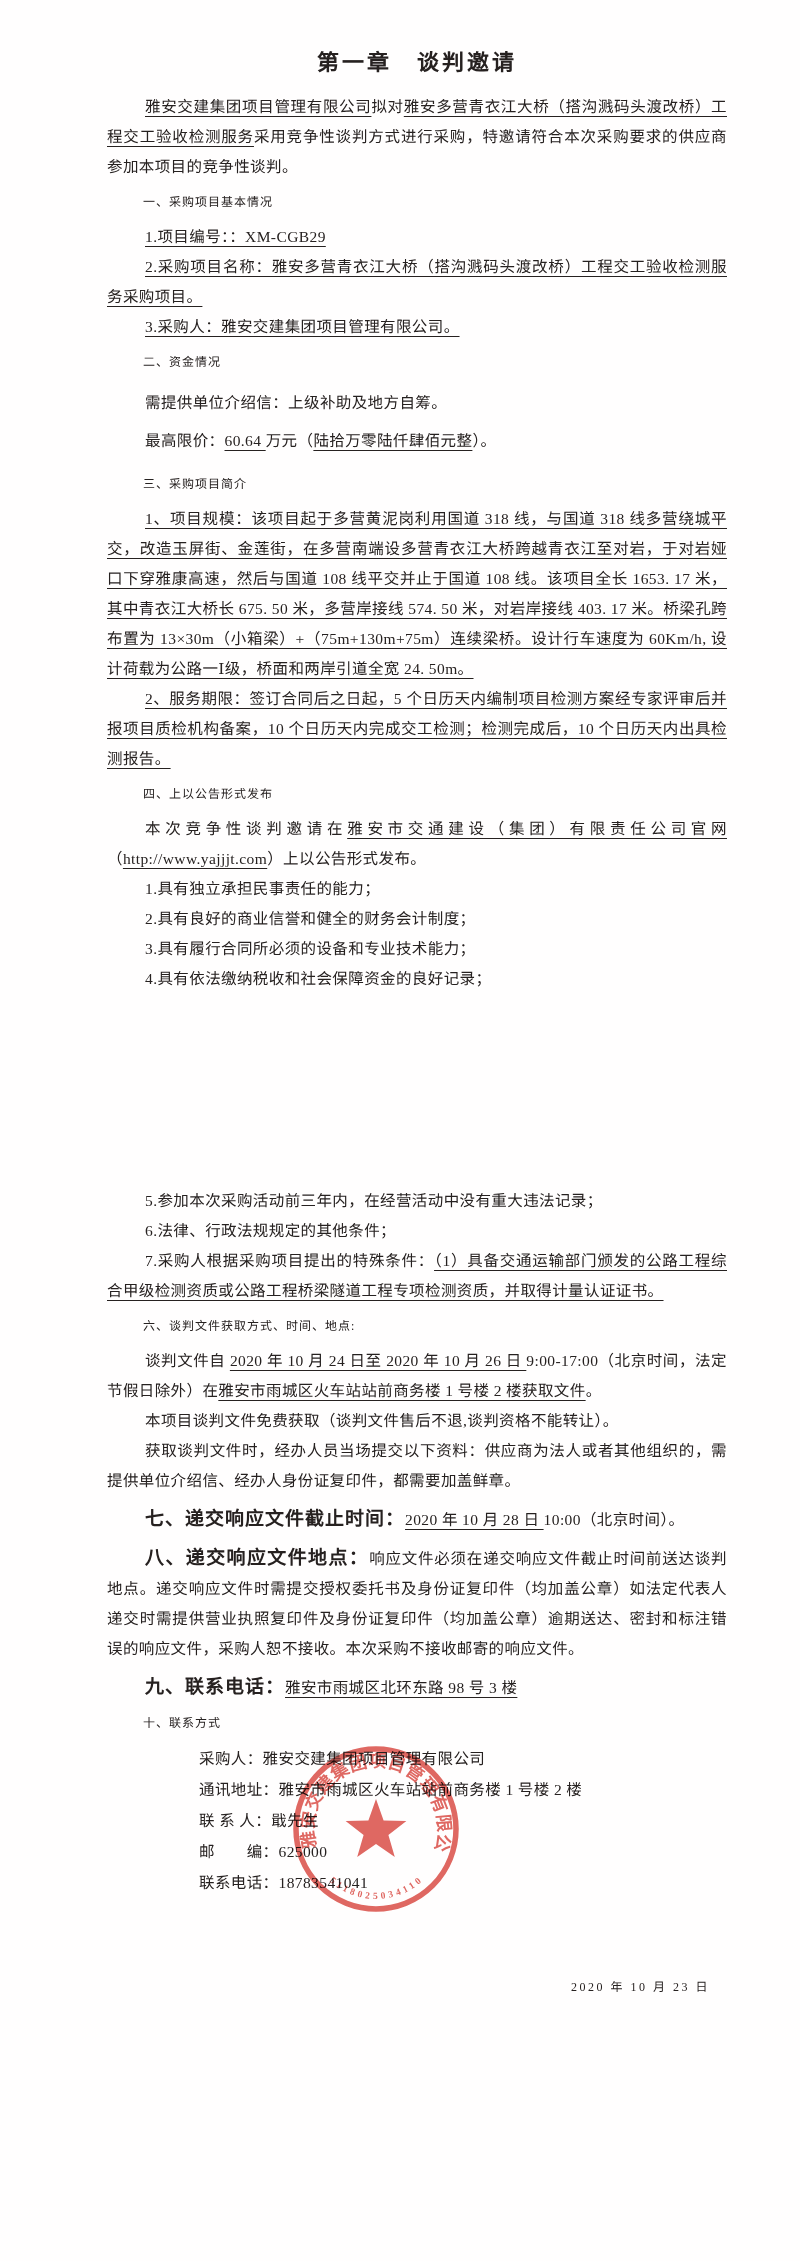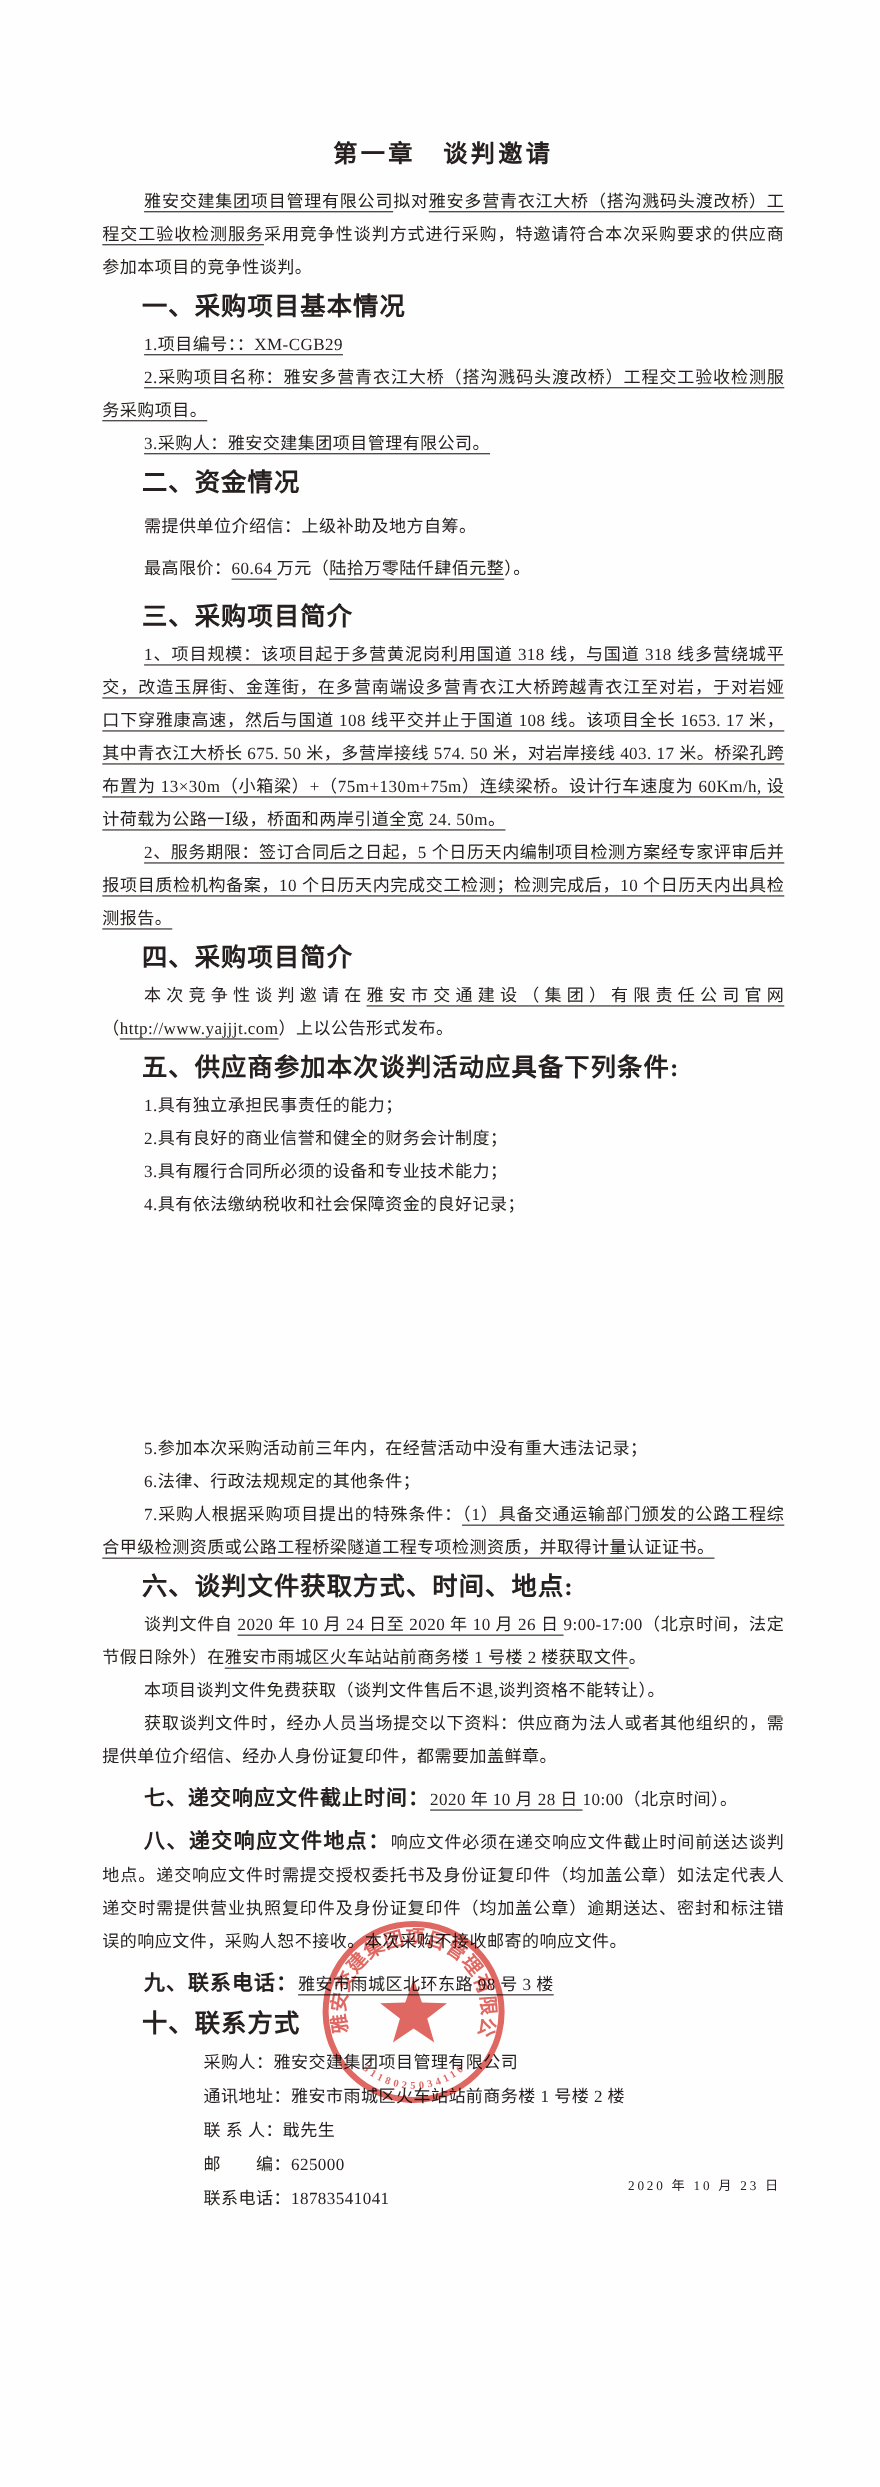--- a/index.html
+++ b/index.html
@@ -3,31 +3,31 @@
 <meta charset="utf-8">
 <style>
   html,body{margin:0;padding:0;}
   body{
     width:800px;height:2261px;background:#ffffff;overflow:hidden;
     font-family:"Liberation Serif","DejaVu Serif",serif;
     color:#262120;
   }
   .page{position:relative;width:800px;height:2261px;background:#fffefe;}
   .content{
-    position:absolute;left:93px;top:0;width:620px;padding-top:82px;
-    font-size:15.5px;line-height:30px;text-align:justify;letter-spacing:.4px;margin-top:39px;
+    position:absolute;left:107px;top:0;width:620px;padding-top:44px;
+    font-size:15.5px;line-height:30px;text-align:justify;letter-spacing:.4px;
   }
   .doc-title{
     text-align:center;font-size:22px;font-weight:bold;line-height:38px;
     letter-spacing:3px;margin:0 0 10px 0;
   }
   p{margin:0;}
   .indent{text-indent:38px;}
   .h2{
-    font-size:23px;font-weight:bold;line-height:36px;margin:2px 0;
+    font-size:12px;font-weight:normal;line-height:36px;margin:2px 0;
     text-indent:36px;letter-spacing:1px;text-align:left;
   }
   .u{text-decoration:underline;text-underline-offset:4px;}
   .sp8{height:8px;}
   .sp6{height:6px;}
   .page-gap{height:192px;}
   .inline-h{font-weight:bold;font-size:19px;letter-spacing:1px;}
   .contact-row{margin-left:92px;line-height:31px;text-align:left;}
   .doc-date{
     position:absolute;top:1974px;right:90px;font-size:12px;
@@ -57,24 +57,23 @@
     <div class="sp6"></div>
     <p class="indent">需提供单位介绍信：上级补助及地方自筹。</p>
     <div class="sp8"></div>
     <p class="indent"><span>最高限价：</span><span class="u">60.64 </span><span>万元（</span><span class="u">陆拾万零陆仟肆佰元整</span><span>）。</span></p>
     <div class="sp8"></div>
 
     <div class="h2">三、采购项目简介</div>
     <p class="indent"><span class="u">1、项目规模：该项目起于多营黄泥岗利用国道 318 线，与国道 318 线多营绕城平交，改造玉屏街、金莲街，在多营南端设多营青衣江大桥跨越青衣江至对岩，于对岩娅口下穿雅康高速，然后与国道 108 线平交并止于国道 108 线。该项目全长 1653. 17 米，其中青衣江大桥长 675. 50 米，多营岸接线 574. 50 米，对岩岸接线 403. 17 米。桥梁孔跨布置为 13×30m（小箱梁）+（75m+130m+75m）连续梁桥。设计行车速度为 60Km/h, 设计荷载为公路一Ⅰ级，桥面和两岸引道全宽 24. 50m。</span></p>
     <p class="indent"><span class="u">2、服务期限：签订合同后之日起，5 个日历天内编制项目检测方案经专家评审后并报项目质检机构备案，10 个日历天内完成交工检测；检测完成后，10 个日历天内出具检测报告。</span></p>
 
-    <div class="h2">四、采购项目简介</div>
+    <div class="h2">四、上以公告形式发布</div>
     <p class="indent"><span>本次竞争性谈判邀请在</span><span class="u">雅安市交通建设（集团）有限责任公司官网</span><span>（</span><span class="u">http://www.yajjjt.com</span><span>）上以公告形式发布。</span></p>
 
-    <div class="h2">五、供应商参加本次谈判活动应具备下列条件:</div>
     <p class="indent">1.具有独立承担民事责任的能力；</p>
     <p class="indent">2.具有良好的商业信誉和健全的财务会计制度；</p>
     <p class="indent">3.具有履行合同所必须的设备和专业技术能力；</p>
     <p class="indent">4.具有依法缴纳税收和社会保障资金的良好记录；</p>
 
     <div class="page-gap"></div>
 
     <p class="indent">5.参加本次采购活动前三年内，在经营活动中没有重大违法记录；</p>
     <p class="indent">6.法律、行政法规规定的其他条件；</p>
     <p class="indent"><span>7.采购人根据采购项目提出的特殊条件：</span><span class="u">（1）具备交通运输部门颁发的公路工程综合甲级检测资质或公路工程桥梁隧道工程专项检测资质，并取得计量认证证书。</span></p>

